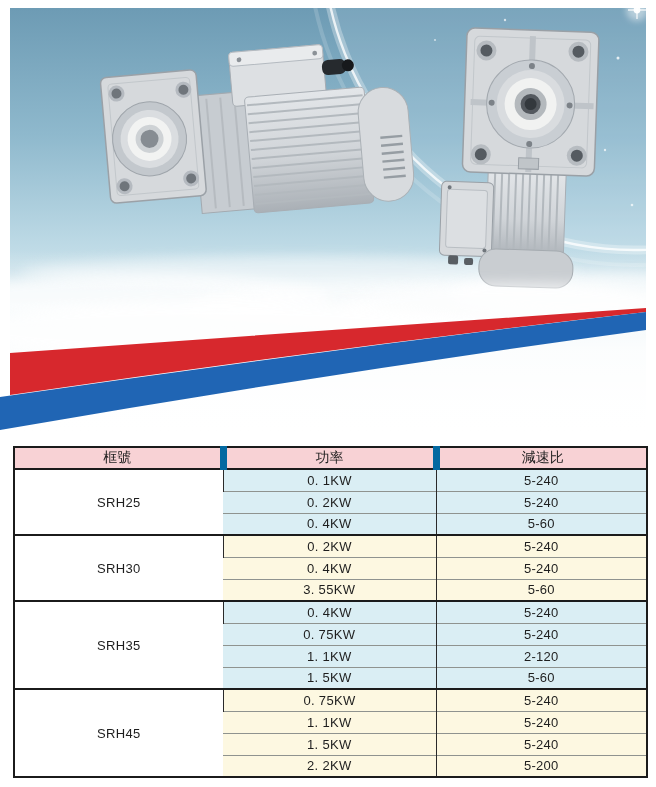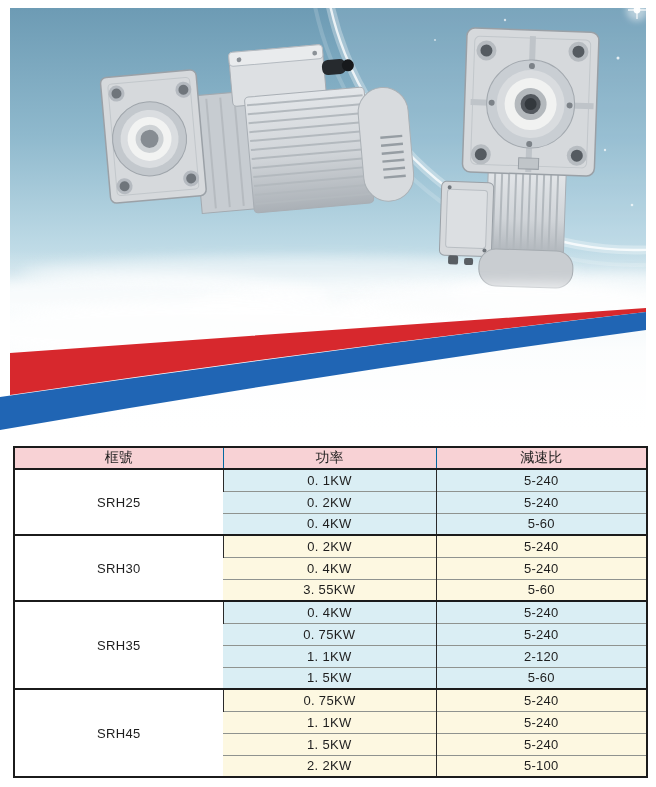--- a/index.html
+++ b/index.html
@@ -2,21 +2,21 @@
 <html style="--pink: #f8d2d5; --tint-blue: #daeef4; --tint-yellow: #fdf8e1; --border-dark: #1b1b1b; --border-gray: #8f938f;"><head>
 <meta charset="utf-8">
 <style>
   html,body{margin:0;padding:0;}
   body{width:656px;height:787px;background:#ffffff;font-family:"Liberation Sans","DejaVu Sans",sans-serif;position:relative;overflow:hidden;}
   .banner{position:absolute;left:0;top:0;width:656px;height:448px;}
   .spec-table{position:absolute;left:13px;top:446px;width:633px;border-collapse:collapse;table-layout:fixed;}
   .spec-table,.spec-table td,.spec-table th{box-sizing:border-box;}
   .spec-table{border:2px solid var(--border-dark,#1b1b1b);}
   .spec-table th,.spec-table td{text-align:center;vertical-align:middle;padding:0;color:#1e1e1e;font-weight:normal;}
-  .spec-table thead th{background:var(--pink,#f8d2d5);height:22px;font-size:14px;border-bottom:2px solid var(--border-dark,#1b1b1b);border-left:1px solid #0369a1;}
+  .spec-table thead th{background:var(--pink,#f8d2d5);height:22px;font-size:14px;border-bottom:2px solid var(--border-dark,#1b1b1b);border-left:7px solid #0369a1;}
   .spec-table thead th:first-child{border-left:none;margin-top:16px;}
   .spec-table tbody tr{height:22px;}
   .spec-table tbody td{font-size:13px;border-left:1px solid #2a2a2a;letter-spacing:.3px;}
   .spec-table tbody td:first-child{border-left:none;}
   .spec-table td.frame-cell{background:#ffffff;}
   .group-start td{border-top:2px solid var(--border-dark,#1b1b1b);}
   .group-first td{border-top:none;}
   .row-inner td{border-top:1px solid var(--border-gray,#8f938f);}
   .tint-blue td{background:var(--tint-blue,#daeef4);}
   .tint-yellow td{background:var(--tint-yellow,#fdf8e1);}
@@ -236,16 +236,16 @@
       <tr class="row-inner tint-yellow">
         <td>1. 1KW</td>
         <td>5-240</td>
       </tr>
       <tr class="row-inner tint-yellow">
         <td>1. 5KW</td>
         <td>5-240</td>
       </tr>
       <tr class="row-inner tint-yellow">
         <td>2. 2KW</td>
-        <td>5-100</td>
+        <td>5-200</td>
       </tr>
     </tbody>
 </table>
 
 </body></html>

